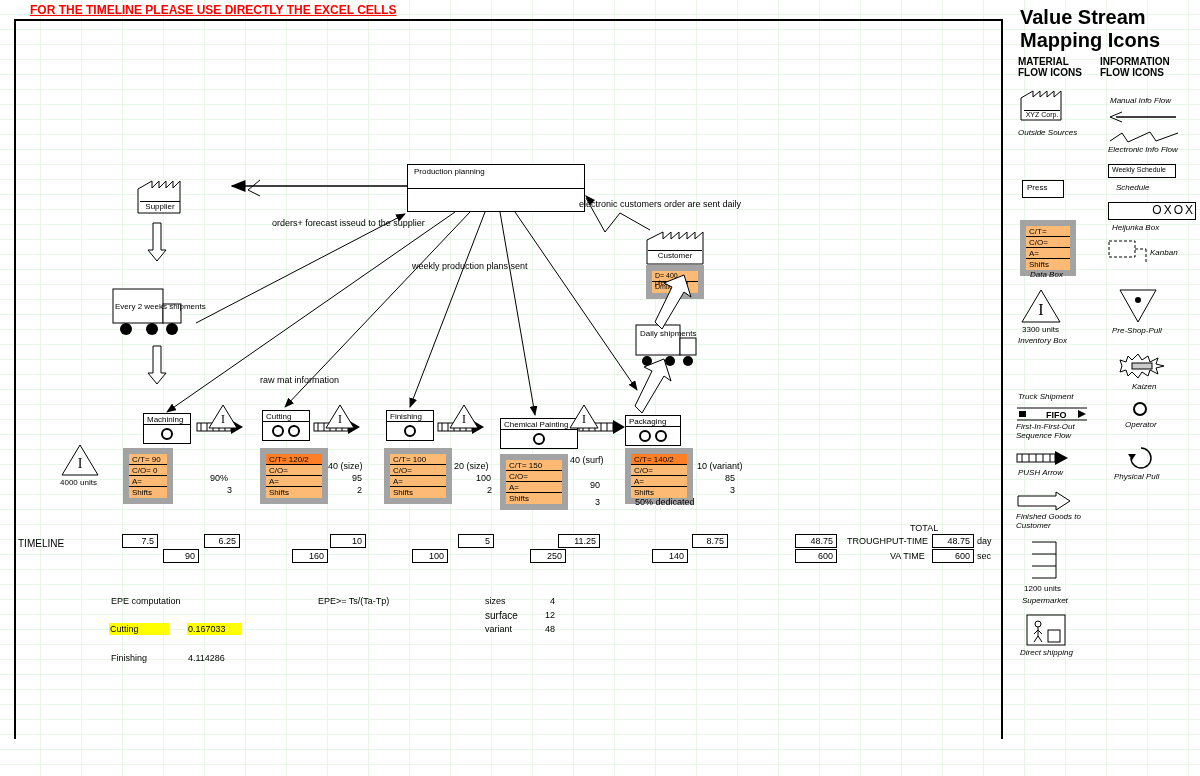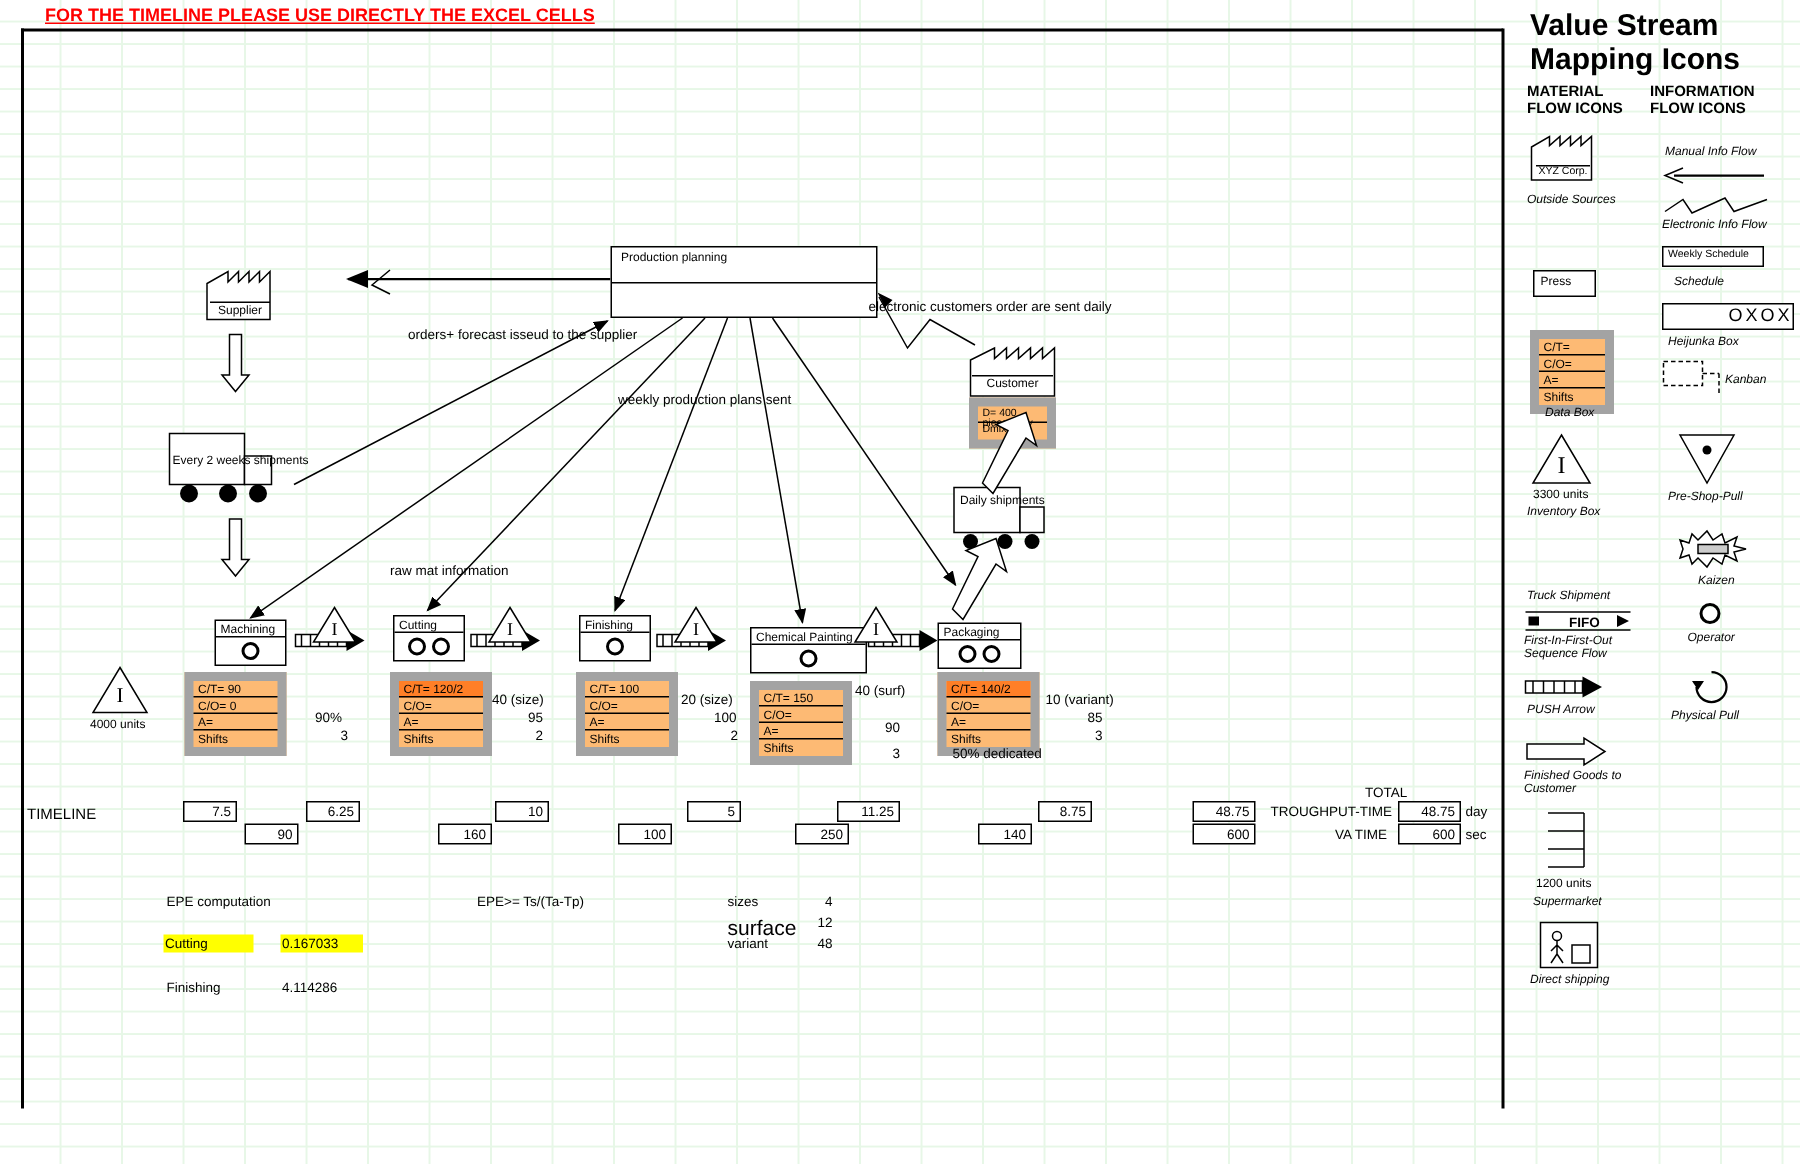--- a/index.html
+++ b/index.html
@@ -105,21 +105,21 @@
 <div class="c" style="left:60px;top:478px;font-size:8px;">4000 units</div>
 
 <div class="c procbox" style="left:143px;top:413px;width:48px;">
   <div class="hdr">Machining</div>
   <div class="body">
       <svg width="18" height="14">
         <circle cx="9" cy="7" r="5" fill="none" stroke="#000" stroke-width="2"></circle>
       </svg>
     </div>
 </div>
-<div class="c databox" style="left:123px;top:448px;width:68px;">
+<div class="c databox" style="left:123px;top:448px;width:50px;">
   <div class="row">C/T= 90</div>
   <div class="row">C/O= 0</div>
   <div class="row">A=</div>
   <div class="row">Shifts</div>
 </div>
 <div class="c" style="left:210px;top:473px;font-size:9px;">90%</div>
 <div class="c" style="left:227px;top:485px;font-size:9px;">3</div>
 
 <div class="c" style="left:196px;top:418px;"><svg width="48" height="20">
       <rect x="1" y="5" width="34" height="8" fill="#fff" stroke="#000"></rect>
@@ -277,21 +277,21 @@
 <div class="c" style="left:977px;top:551px;font-size:9px;">sec</div>
 
 <div class="c" style="left:111px;top:596px;font-size:9px;">EPE computation</div>
 <div class="c" style="left:318px;top:596px;font-size:9px;">EPE&gt;= Ts/(Ta-Tp)</div>
 <div class="c highlight-yellow" style="left:109px;top:623px;width:60px;padding:1px;font-size:9px;">Cutting</div>
 <div class="c highlight-yellow" style="left:187px;top:623px;width:55px;padding:1px;font-size:9px;">0.167033</div>
 <div class="c" style="left:111px;top:653px;font-size:9px;">Finishing</div>
 <div class="c" style="left:188px;top:653px;font-size:9px;">4.114286</div>
 <div class="c" style="left:485px;top:596px;font-size:9px;">sizes</div>
 <div class="c" style="left:550px;top:596px;font-size:9px;">4</div>
-<div class="c" style="left:485px;top:610px;font-size:14px;">surface</div>
+<div class="c" style="left:485px;top:610px;font-size:10px;">surface</div>
 <div class="c" style="left:545px;top:610px;font-size:9px;">12</div>
 <div class="c" style="left:485px;top:624px;font-size:9px;">variant</div>
 <div class="c" style="left:545px;top:624px;font-size:9px;">48</div>
 
 <svg class="arrows-layer">
 <defs>
       <marker id="ah" markerWidth="10" markerHeight="8" refX="9" refY="4" orient="auto">
         <path d="M0,0 L10,4 L0,8 Z" fill="#000"></path>
       </marker>
     </defs>

